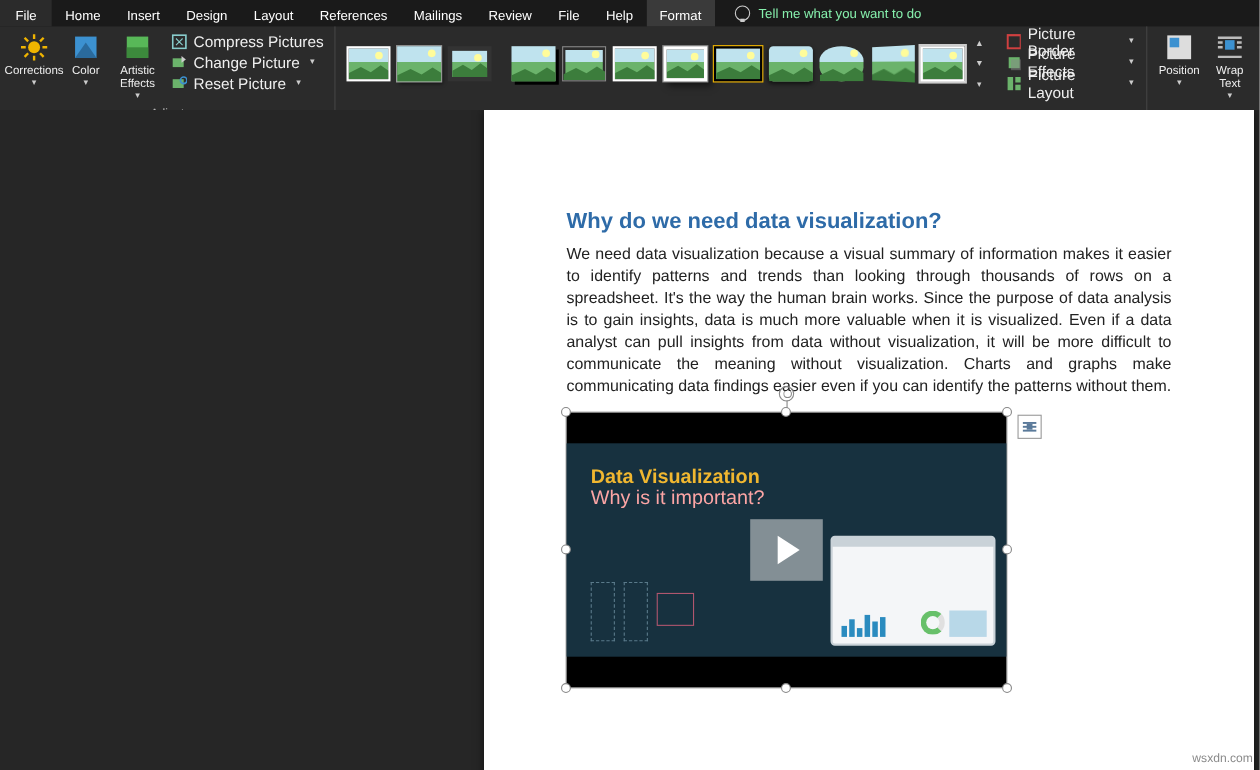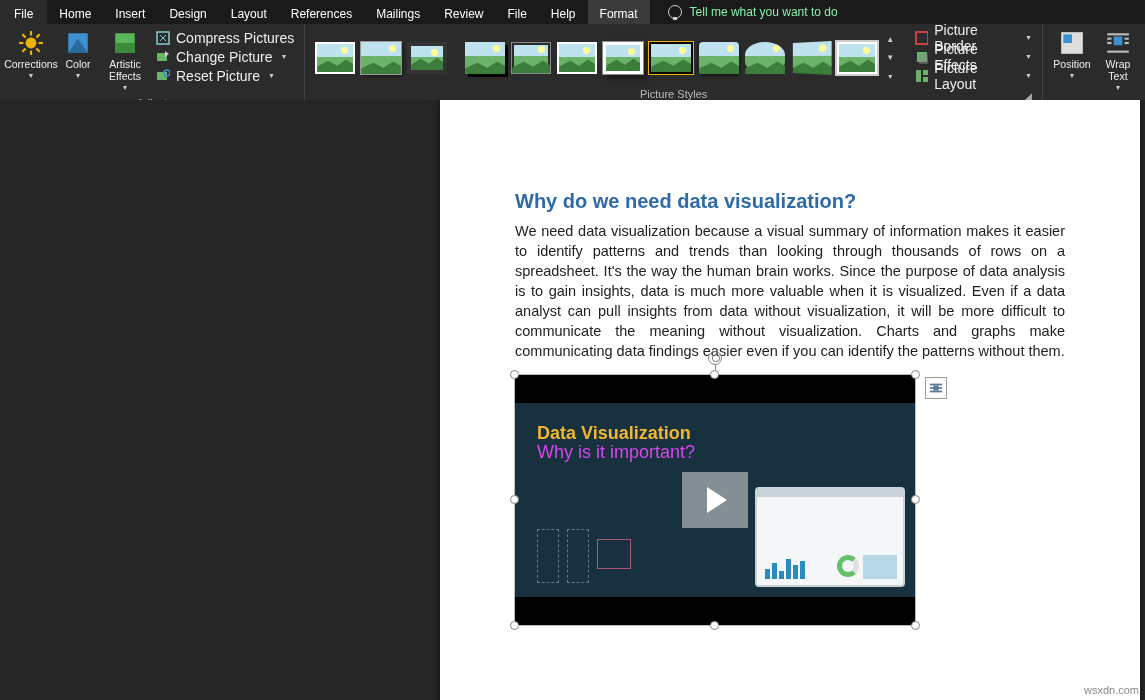--- a/index.html
+++ b/index.html
@@ -69,21 +69,21 @@
 .rothandle{position:absolute;left:50%;top:-24px;margin-left:-7px;width:14px;height:14px;border:1.5px solid #888;border-radius:50%;}
 .rothandle::before{content:"";position:absolute;left:3px;top:2px;width:6px;height:6px;border:1.5px solid #888;border-top-color:transparent;border-radius:50%;}
 .rothandle::after{content:"";position:absolute;left:6px;bottom:-8px;width:1px;height:8px;background:#888;}
 .layoutbtn{position:absolute;right:-32px;top:2px;width:22px;height:22px;border:1px solid #999;background:#fff;display:flex;align-items:center;justify-content:center;cursor:pointer;}
 .layoutbtn svg{width:14px;height:14px;}
 
 .pic{width:100%;height:100%;background:#000;display:flex;flex-direction:column;outline:1px solid #bbb;}
 .bbar{height:28px;background:#000;}
 .slide{flex:1;background:#17313f;position:relative;padding:20px 22px 0;}
 .slide .t1{color:#f0b730;font-weight:700;font-size:18px;}
-.slide .t2{color:#d946ef;font-size:18px;font-weight:300;margin-top:-2px;}
+.slide .t2{color:#fca5a5;font-size:18px;font-weight:300;margin-top:-2px;}
 .play{position:absolute;left:50%;top:50%;width:66px;height:56px;margin:-28px 0 0 -33px;background:rgba(220,220,220,.55);display:flex;align-items:center;justify-content:center;}
 .play::after{content:"";border-left:20px solid #fff;border-top:13px solid transparent;border-bottom:13px solid transparent;margin-left:4px;}
 .laptop{position:absolute;right:10px;bottom:10px;width:150px;height:100px;background:#f4f6f8;border:2px solid #c9d2d8;border-top-width:10px;border-radius:4px;}
 .laptop .bars{position:absolute;left:8px;bottom:6px;display:flex;gap:2px;align-items:flex-end;}
 .laptop .bars span{width:5px;background:#2a8bbf;}
 .laptop .donut{position:absolute;right:44px;bottom:8px;width:22px;height:22px;border:5px solid #67c06a;border-right-color:#e0e0e0;border-radius:50%;}
 .laptop .map{position:absolute;right:6px;bottom:6px;width:34px;height:24px;background:#b8d8e8;}
 .servers{position:absolute;left:22px;bottom:14px;display:flex;gap:8px;}
 .srv{width:22px;height:54px;border:1.5px dashed #5a7a8a;}
 .chartbox{width:34px;height:30px;border:1.5px solid #b0566e;position:relative;margin-top:10px;}
@@ -251,24 +251,20 @@
         <div class="smallbtn">
             <svg>
               <rect x="1" y="1" width="5" height="12" fill="#6bb36b"></rect>
               <rect x="8" y="1" width="5" height="5" fill="#6bb36b"></rect>
               <rect x="8" y="8" width="5" height="5" fill="#6bb36b"></rect>
             </svg>
             <span class="cap">Picture Layout</span>
             <span class="dd">▼</span>
           </div>
       </div>
-    </div>
-    <div style="display:flex;width:100%;justify-content:center;align-items:center;position:relative;">
-      <div class="lbl">Picture Styles</div>
-      <span class="launcher" style="position:absolute;right:2px;">◢</span>
     </div>
   </div>
 
 
   <div class="group" style="border-right:none;">
     <div class="row">
       <div class="bigbtn" style="width:46px;">
         <span class="ic">
             <svg viewBox="0 0 24 24">
               <rect x="2" y="2" width="20" height="20" fill="#ddd"></rect>

